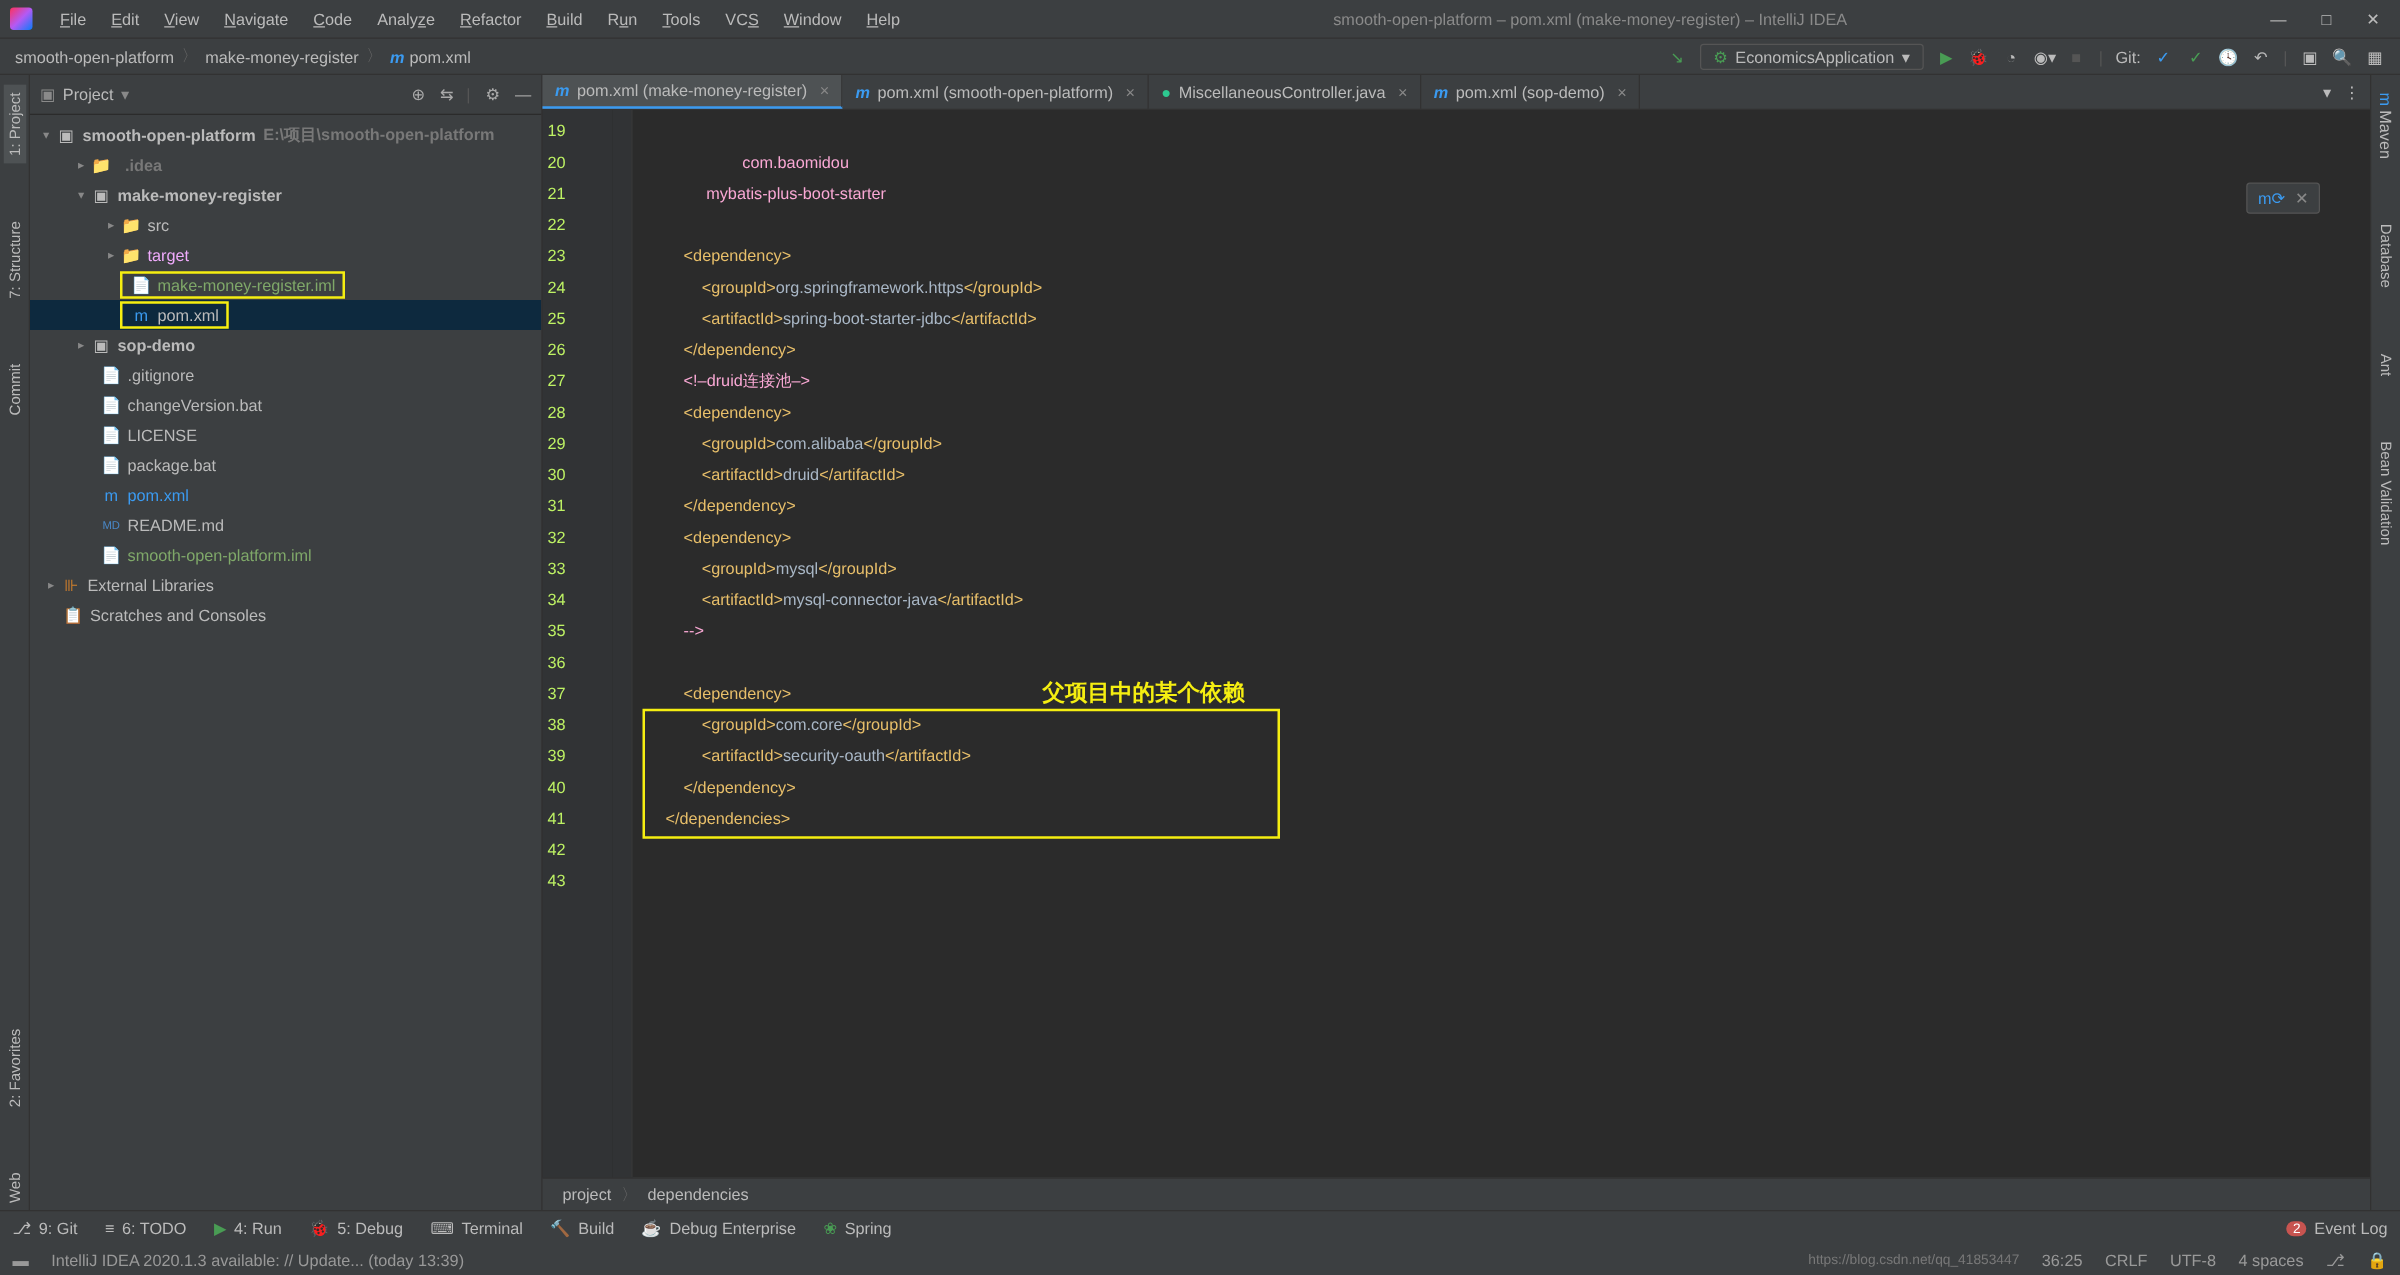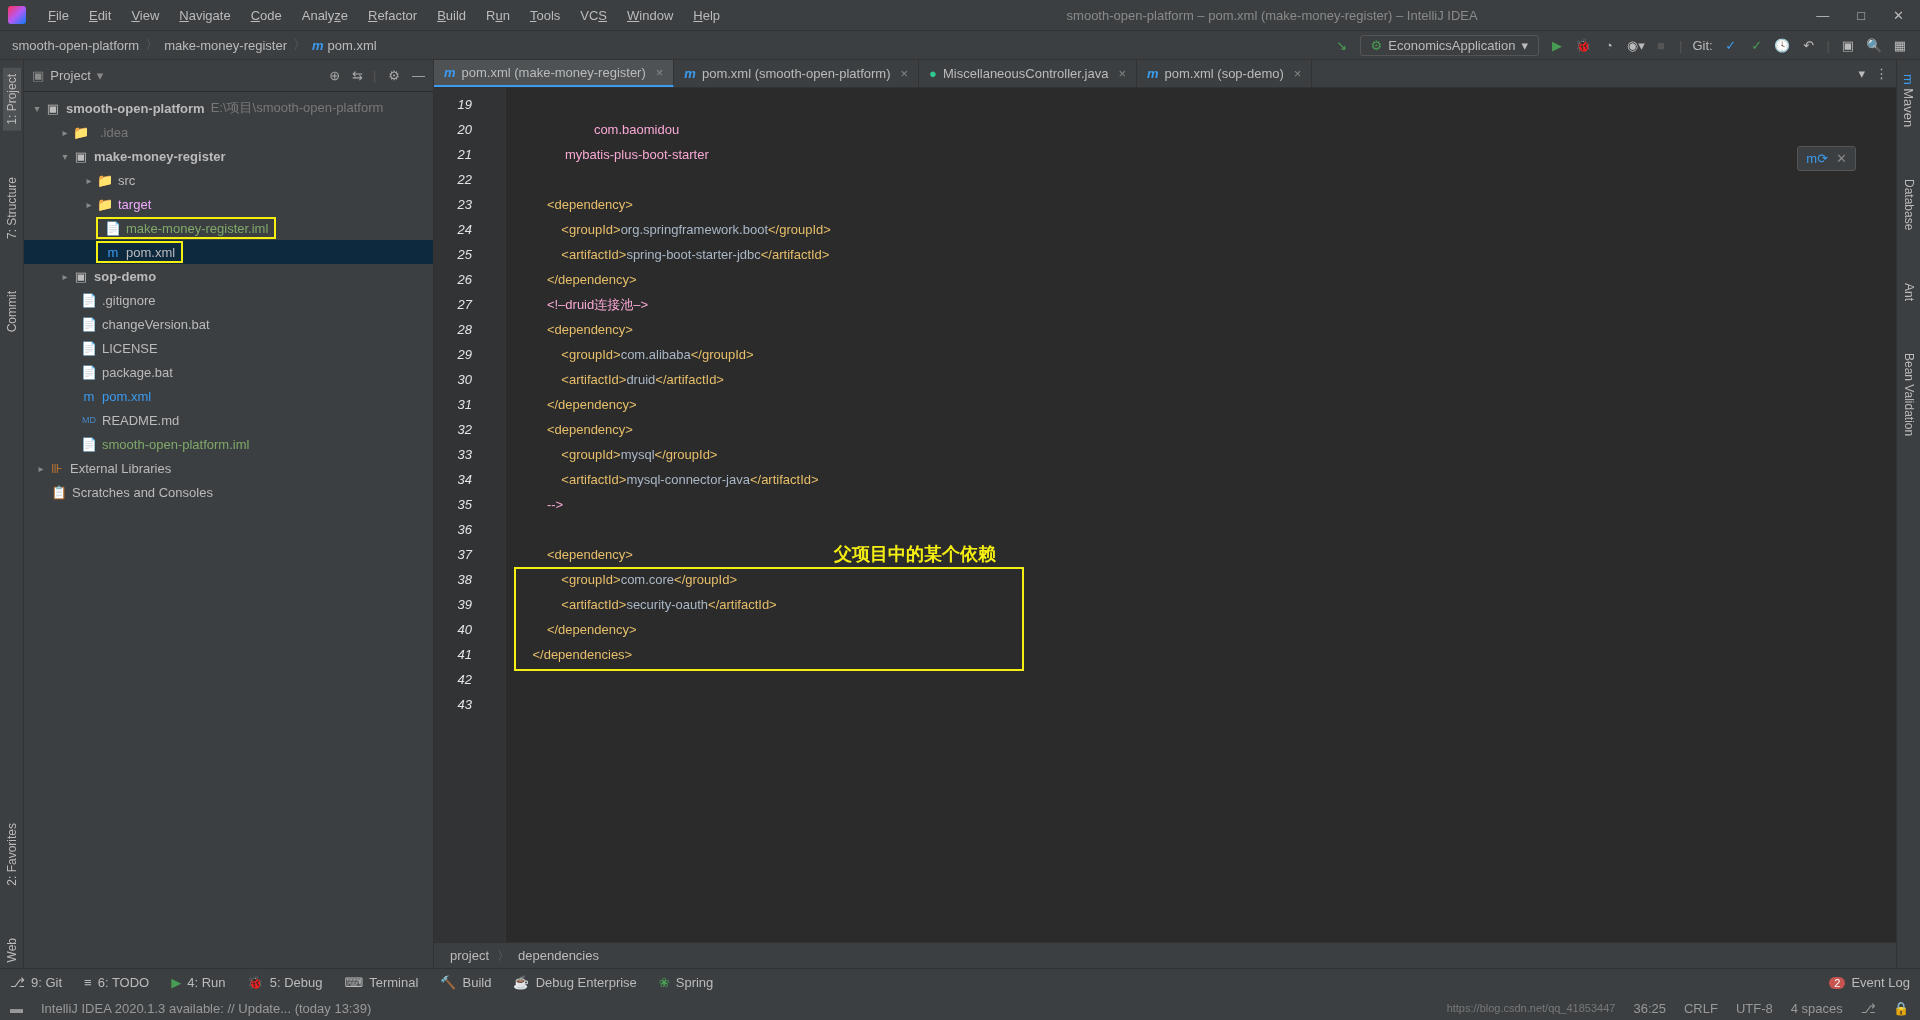--- a/index.html
+++ b/index.html
@@ -31,31 +31,31 @@
 .sidebar .hdr .drop { margin-left:6px; color:#888; }
 .sidebar .hdr .sp { flex:1; }
 .sidebar .hdr .ic { margin-left:12px; color:#aaa; }
 .tree { flex:1; overflow:auto; font-size:13px; padding-top:4px; }
 .tree .row { display:flex; align-items:center; height:24px; white-space:nowrap; }
 .tree .row.selected { background:#0d293e; }
 .tree .arr { width:14px; text-align:center; color:#888; font-size:10px; }
 .tree .ico { width:18px; text-align:center; margin-right:4px; }
 .tree .fold { color:#b0a168; }
 .tree .lbl { color:#bbbbbb; }
-.tree .dim { color:#787878; margin-left:6px; }
+.tree .dim { color:#787878; margin-left:6px;font-weight:bold; }
 .tree .hl { border:2px solid #f5ee11; padding:0 6px; height:22px; display:flex; align-items:center; }
 .editor { flex:1; display:flex; flex-direction:column; background:#2b2b2b; min-width:0; }
 .tabs { height:28px; display:flex; align-items:stretch; background:#3c3f41; border-bottom:1px solid #323232; }
 .tab { display:flex; align-items:center; padding:0 10px; gap:6px; border-right:1px solid #323232; color:#bbbbbb; }
 .tab.active { background:#4e5254; border-bottom:2px solid #3b9bf1; }
 .tab .cls { color:#888; margin-left:4px; }
 .tab .mi { color:#3b9bf1; font-weight:bold; font-style:italic; }
 .tab .ci { color:#2dc990; }
 .code { flex:1; display:flex; font-family:"JetBrains Mono",Consolas,monospace; font-size:14px; overflow:hidden; position:relative; }
-.gutter { width:56px; background:#313335; color:#e5e5e5; text-align:right; padding:4px 18px 4px 4px; line-height:25px; position:relative;font-style:italic; }
+.gutter { width:56px; background:#313335; color:#bef264; padding:4px 18px 4px 4px; line-height:25px; position:relative; }
 .foldbar { width:16px; background:#313335; border-right:1px solid #373737; position:relative; }
 .lines { flex:1; padding:4px 0 4px 12px; line-height:25px; white-space:pre; color:#a9b7c6; overflow-x:auto; }
 .lines .tag { color:#e8bf6a; }
 .lines .cmt { color:#f9a8d4; font-style:normal; }
 .lines .txt { color:#a9b7c6; }
 .hlbox { border:2px solid #f5ee11; position:absolute; }
 .annotation { position:absolute; color:#f5ee11; font-size:18px; font-weight:bold; }
 .breadcrumb2 { height:26px; background:#3c3f41; display:flex; align-items:center; padding:0 16px; border-top:1px solid #323232; color:#bbbbbb; gap:8px; }
 .bottombar { height:28px; background:#3c3f41; border-top:1px solid #323232; display:flex; align-items:center; padding:0 10px; gap:22px; }
 .bottombar .tw { display:flex; align-items:center; gap:6px; color:#bbbbbb; }
@@ -263,21 +263,21 @@
         </div>
       </div>
     <div class="code">
       <div class="gutter" id="gutter">19<br>20<br>21<br>22<br>23<br>24<br>25<br>26<br>27<br>28<br>29<br>30<br>31<br>32<br>33<br>34<br>35<br>36<br>37<br>38<br>39<br>40<br>41<br>42<br>43<br></div>
       <div class="foldbar" id="foldbar"></div>
       <div class="lines" id="lines"><span class="cmt">        </span>
 <span class="cmt">        </span><span class="cmt">             <groupid>com.baomidou</groupid></span>
 <span class="cmt">             <artifactid>mybatis-plus-boot-starter</artifactid></span>
 <span class="cmt">         </span>
 <span class="tag">        &lt;dependency&gt;</span>
-<span class="tag">            &lt;groupId&gt;</span><span class="txt">org.springframework.boot</span><span class="tag">&lt;/groupId&gt;</span>
+<span class="tag">            &lt;groupId&gt;</span><span class="txt">org.springframework.https</span><span class="tag">&lt;/groupId&gt;</span>
 <span class="tag">            &lt;artifactId&gt;</span><span class="txt">spring-boot-starter-jdbc</span><span class="tag">&lt;/artifactId&gt;</span>
 <span class="tag">        &lt;/dependency&gt;</span>
 <span class="cmt">        &lt;!–druid连接池–&gt;</span>
 <span class="tag">        &lt;dependency&gt;</span>
 <span class="tag">            &lt;groupId&gt;</span><span class="txt">com.alibaba</span><span class="tag">&lt;/groupId&gt;</span>
 <span class="tag">            &lt;artifactId&gt;</span><span class="txt">druid</span><span class="tag">&lt;/artifactId&gt;</span>
 <span class="tag">        &lt;/dependency&gt;</span>
 <span class="tag">        &lt;dependency&gt;</span>
 <span class="tag">            &lt;groupId&gt;</span><span class="txt">mysql</span><span class="tag">&lt;/groupId&gt;</span>
 <span class="tag">            &lt;artifactId&gt;</span><span class="txt">mysql-connector-java</span><span class="tag">&lt;/artifactId&gt;</span>

